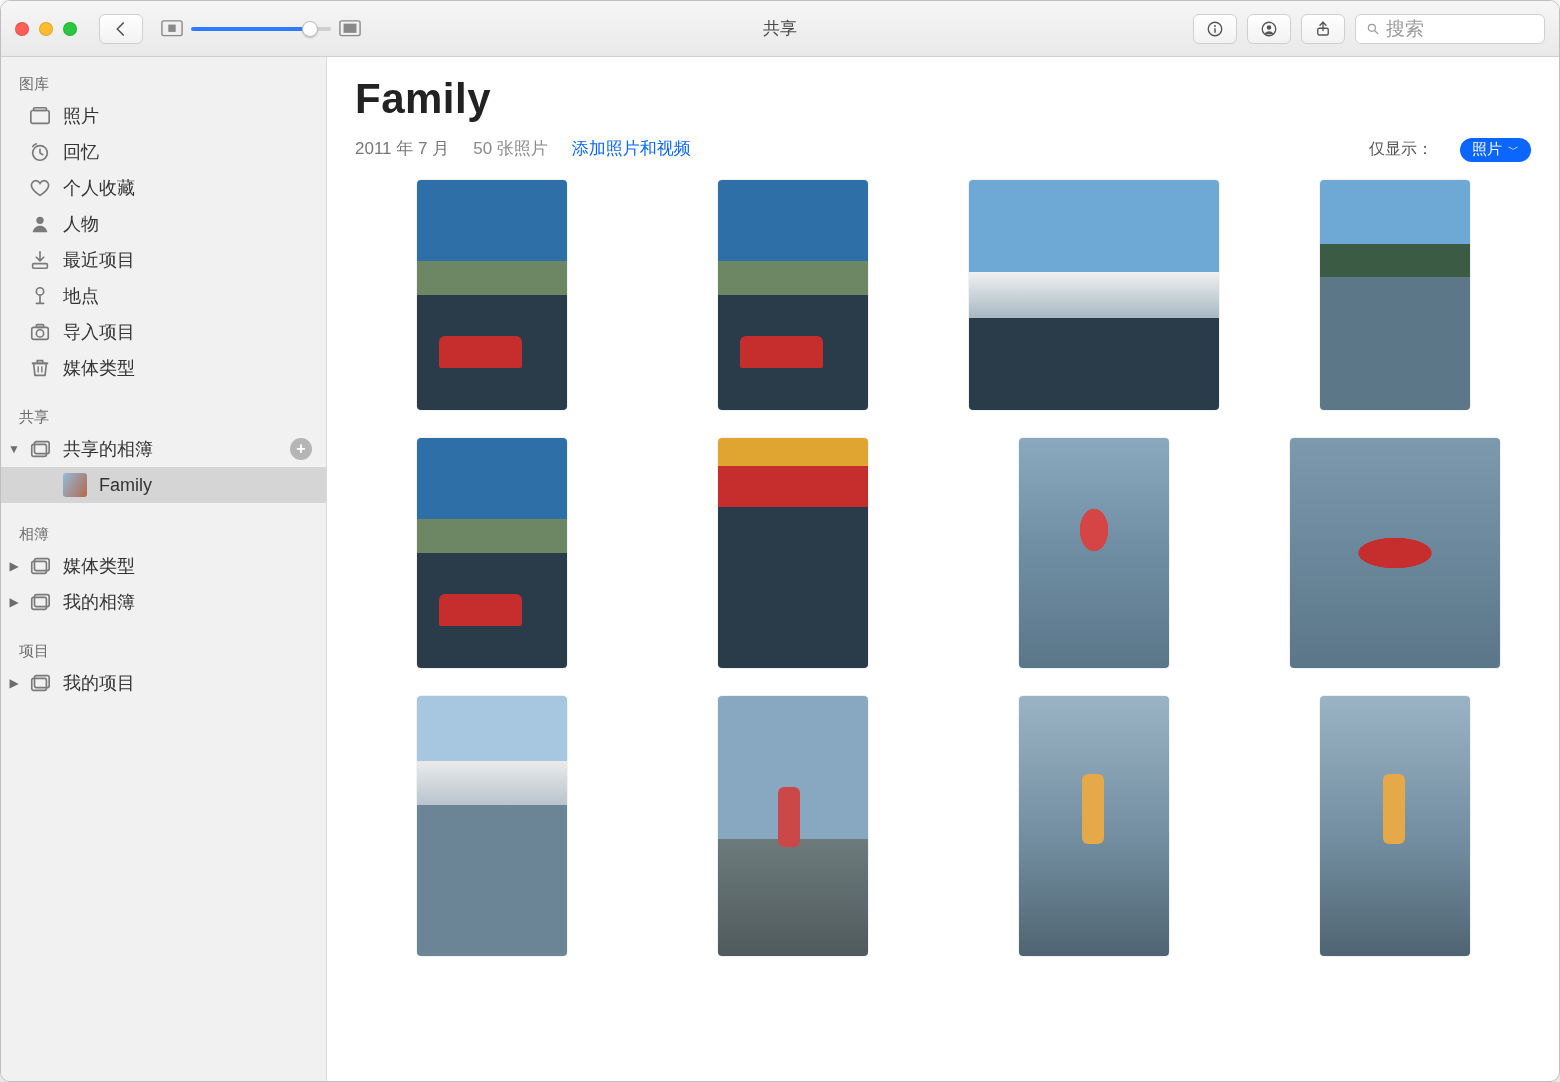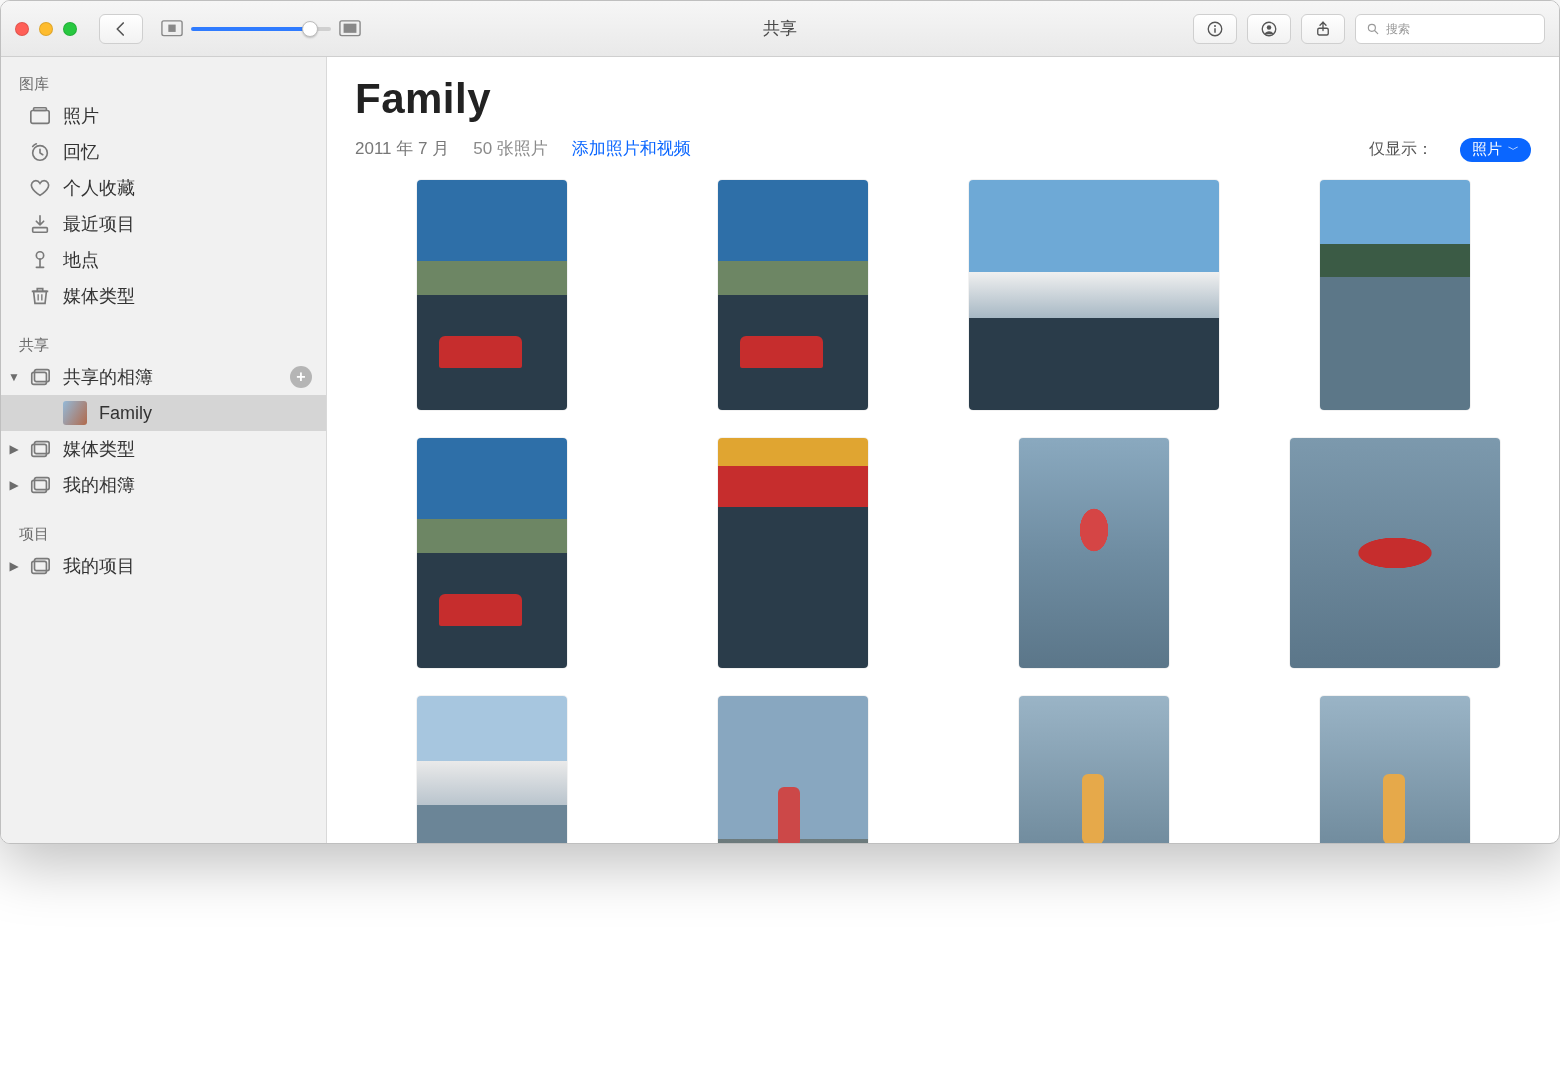--- a/index.html
+++ b/index.html
@@ -1,20 +1,20 @@
 <!DOCTYPE html>
 <html><head>
 <meta charset="utf-8">
 <style>
   * { box-sizing: border-box; margin: 0; padding: 0; }
   html, body { height: 100%; font-family: -apple-system, "Helvetica Neue", Arial, sans-serif; font-size: 14px; color: #222; }
   body { background: #fff; overflow: hidden; }
 
   .window {
-    width: 1560px; height: 844px;
+    width: 1560px; height: 1082px;
     background: #fff;
     border: 1px solid #bfbfbf;
     border-radius: 10px;
     overflow: hidden;
     display: flex; flex-direction: column;
     box-shadow: 0 20px 60px rgba(0,0,0,.25);
   }
 
   
   .titlebar {
@@ -62,21 +62,21 @@
     font-size:17px; color:#4a4a4a;
   }
 
   .tb-right { margin-left:auto; display:flex; gap:10px; align-items:center; }
   .search {
     display:flex; align-items:center; gap:6px;
     height:30px; width:190px;
     background:#fff; border:1px solid #cfcfcf; border-radius:6px;
     padding:0 10px; color:#9a9a9a;
   }
-  .search input { border:none; outline:none; width:100%; font-size:12px; background:transparent; color:#333; }
+  .search input { border:none; outline:none; width:100%; font-size:19px; background:transparent; color:#333; }
   .search input::placeholder { color:#9a9a9a; }
 
   .body { flex:1; display:flex; min-height:0; }
 
   
   .sidebar {
     width: 326px; background:#f1f1f1; border-right:1px solid #d9d9d9;
     overflow:auto; padding-top:10px;
   }
   .section-header {
@@ -249,34 +249,53 @@
         <span class="icon">
             <svg viewBox="0 0 24 24">
               <path d="M12 20s-7-4.5-9-9c-1.3-3 .7-7 4.5-7 2 0 3.5 1.3 4.5 3 1-1.7 2.5-3 4.5-3 3.8 0 5.8 4 4.5 7-2 4.5-9 9-9 9z" fill="none" stroke="#7a7a7a" stroke-width="1.8"></path>
             </svg>
           </span>
         <span>个人收藏</span>
       </div>
       <div class="sb-item">
         <span class="icon">
             <svg viewBox="0 0 24 24">
+              <circle cx="12" cy="8" r="4" fill="#7a7a7a"></circle>
+              <path d="M4 21c1-5 5-7 8-7s7 2 8 7" fill="#7a7a7a"></path>
+            </svg>
+          </span>
+        <span>人物</span>
+      </div>
+      <div class="sb-item">
+        <span class="icon">
+            <svg viewBox="0 0 24 24">
               <path d="M12 3v10m0 0l-4-4m4 4l4-4" stroke="#7a7a7a" stroke-width="1.8" fill="none" stroke-linecap="round" stroke-linejoin="round"></path>
               <rect x="4" y="16" width="16" height="5" rx="1" fill="none" stroke="#7a7a7a" stroke-width="1.8"></rect>
             </svg>
           </span>
         <span>最近项目</span>
       </div>
       <div class="sb-item">
         <span class="icon">
             <svg viewBox="0 0 24 24">
               <circle cx="12" cy="7" r="4" fill="none" stroke="#7a7a7a" stroke-width="1.8"></circle>
               <path d="M12 11v9m-4 0h8" stroke="#7a7a7a" stroke-width="1.8" stroke-linecap="round"></path>
             </svg>
           </span>
         <span>地点</span>
+      </div>
+      <div class="sb-item">
+        <span class="icon">
+            <svg viewBox="0 0 24 24">
+              <rect x="3" y="7" width="18" height="13" rx="2" fill="none" stroke="#7a7a7a" stroke-width="1.8"></rect>
+              <circle cx="12" cy="13.5" r="4" fill="none" stroke="#7a7a7a" stroke-width="1.8"></circle>
+              <rect x="8" y="4" width="8" height="3" rx="1" fill="none" stroke="#7a7a7a" stroke-width="1.8"></rect>
+            </svg>
+          </span>
+        <span>导入项目</span>
       </div>
       <div class="sb-item">
         <span class="icon">
             <svg viewBox="0 0 24 24">
               <path d="M5 7h14l-1.5 13h-11z" fill="none" stroke="#7a7a7a" stroke-width="1.8"></path>
               <path d="M3 7h18M9 7V4h6v3" fill="none" stroke="#7a7a7a" stroke-width="1.8"></path>
               <path d="M10 10v7M14 10v7" stroke="#7a7a7a" stroke-width="1.5"></path>
             </svg>
           </span>
         <span>媒体类型</span>
@@ -292,20 +311,21 @@
             </svg>
           </span>
         <span>共享的相簿</span>
         <span class="add-btn">+</span>
       </div>
       <div class="sb-item level3 selected">
         <span class="album-thumb family"></span>
         <span>Family</span>
       </div>
 
+      <div class="section-header" style="margin-top:14px">相簿</div>
       <div class="sb-item">
         <span class="disclosure">▶</span>
         <span class="icon">
             <svg viewBox="0 0 24 24">
               <rect x="3" y="7" width="16" height="13" rx="2" fill="none" stroke="#7a7a7a" stroke-width="1.8"></rect>
               <rect x="6" y="4" width="16" height="13" rx="2" fill="none" stroke="#7a7a7a" stroke-width="1.8"></rect>
             </svg>
           </span>
         <span>媒体类型</span>
       </div>

